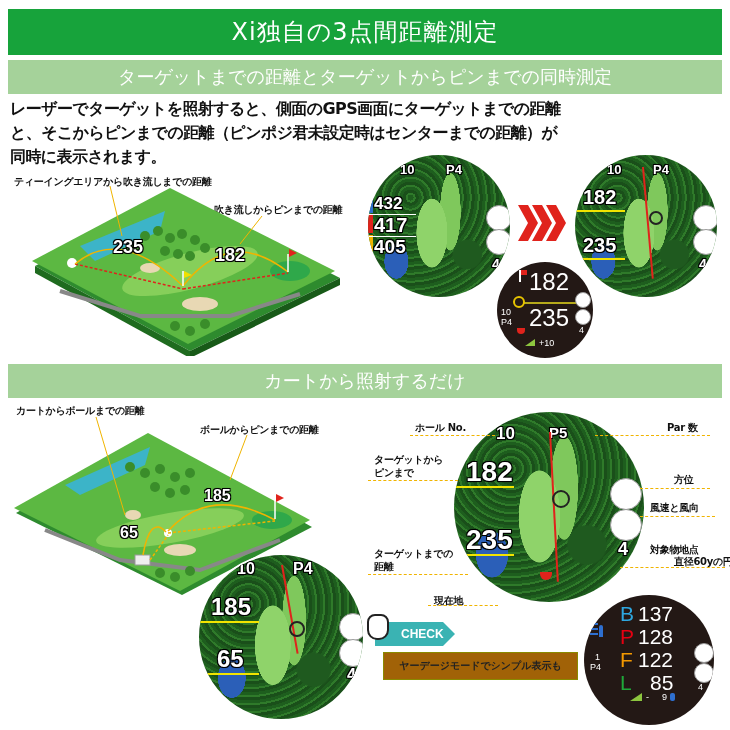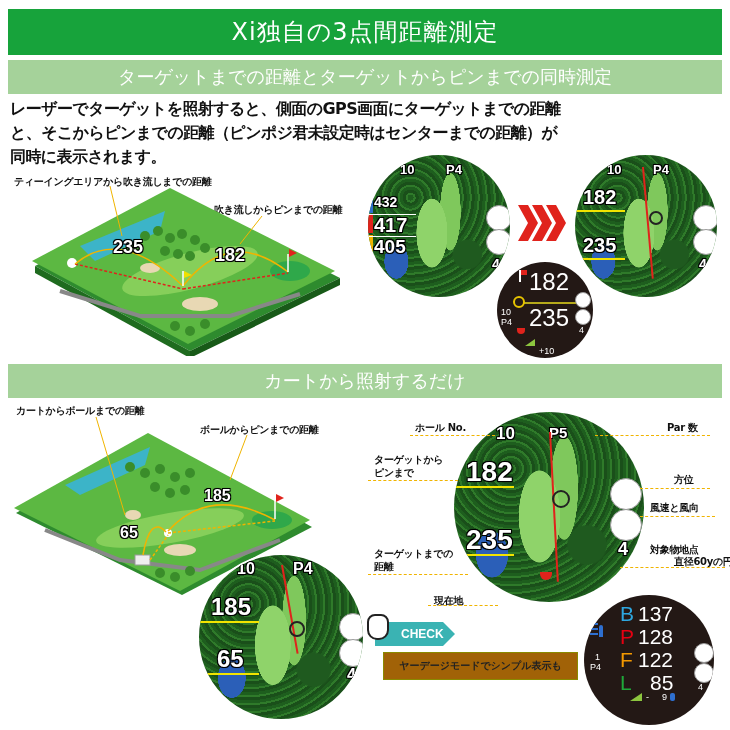--- a/index.html
+++ b/index.html
@@ -80,21 +80,21 @@
   <div class="num" style="left:113px;top:72px;font-size:18px;">235</div>
   <div class="num" style="left:215px;top:80px;font-size:18px;">182</div>
 </div>
 
 <div class="circle gmap" style="left:368px;top:155px;width:142px;height:142px;">
   <div class="num" style="left:32px;top:8px;font-size:13px;">10</div>
   <div class="num" style="left:78px;top:8px;font-size:13px;">P4</div>
   <div class="abs" style="left:0;top:40px;width:5px;height:18px;background:#2e6fd0;"></div>
   <div class="abs" style="left:0;top:60px;width:5px;height:18px;background:#e0231c;"></div>
   <div class="abs" style="left:0;top:80px;width:5px;height:18px;background:#f0b400;"></div>
-  <div class="num" style="left:6px;top:40px;font-size:14px;">432</div>
+  <div class="num" style="left:6px;top:40px;font-size:17px;">432</div>
   <div class="abs" style="left:0;top:59px;width:48px;height:1px;background:#fff;"></div>
   <div class="num" style="left:6px;top:60px;font-size:20px;">417</div>
   <div class="abs" style="left:0;top:81px;width:48px;height:1px;background:#fff;"></div>
   <div class="num" style="left:6px;top:82px;font-size:19px;">405</div>
   <div class="pill" style="left:118px;top:50px;"></div>
   <div class="pill" style="left:118px;top:74px;background:#fff;"></div>
   <div class="num" style="left:124px;top:102px;font-size:14px;">4</div>
 </div>
 
 <svg class="abs" style="left:518px;top:205px" width="48" height="36">
@@ -121,21 +121,21 @@
   <div class="abs" style="left:22px;top:8px;width:2px;height:12px;background:#fff;"></div>
   <div class="abs" style="left:24px;top:8px;width:6px;height:5px;background:#e0231c;"></div>
   <div class="num" style="left:32px;top:8px;font-size:24px;text-shadow:none;font-weight:normal;">182</div>
   <div class="abs" style="left:26px;top:40px;width:56px;height:2px;background:#b5a91a;"></div>
   <div class="abs" style="left:16px;top:34px;width:12px;height:12px;border:2px solid #e6c300;border-radius:50%;"></div>
   <div class="num" style="left:32px;top:44px;font-size:24px;text-shadow:none;font-weight:normal;">235</div>
   <div class="num" style="left:4px;top:46px;font-size:9px;text-shadow:none;font-weight:normal;">10</div>
   <div class="num" style="left:4px;top:56px;font-size:9px;text-shadow:none;font-weight:normal;">P4</div>
   <div class="abs" style="left:20px;top:66px;width:8px;height:6px;background:#e0231c;border-radius:0 0 4px 4px;"></div>
   <div class="abs" style="left:28px;top:77px;width:0;height:0;border-left:10px solid transparent;border-bottom:7px solid #8dc63f;"></div>
-  <div class="num" style="left:42px;top:77px;font-size:9px;text-shadow:none;font-weight:normal;margin-top:8px;">+10</div>
+  <div class="num" style="left:42px;top:77px;font-size:9px;text-shadow:none;font-weight:normal;">+10</div>
   <div class="pill" style="left:78px;top:30px;width:16px;height:16px;"></div>
   <div class="pill" style="left:78px;top:47px;width:16px;height:16px;"></div>
   <div class="num" style="left:82px;top:64px;font-size:9px;text-shadow:none;font-weight:normal;">4</div>
 </div>
 
 <div class="abs section2-bar">カートから照射するだけ</div>
 
 <div class="abs" style="left:0;top:395px;width:360px;height:200px;">
   <div class="abs callout" style="left:16px;top:9px;">カートからボールまでの距離</div>
   <div class="abs callout" style="left:200px;top:28px;">ボールからピンまでの距離</div>

